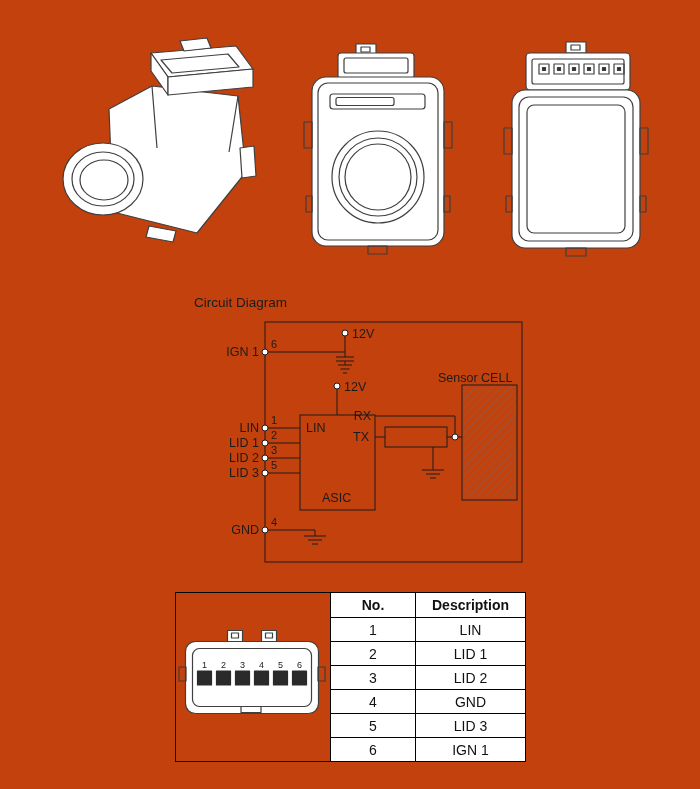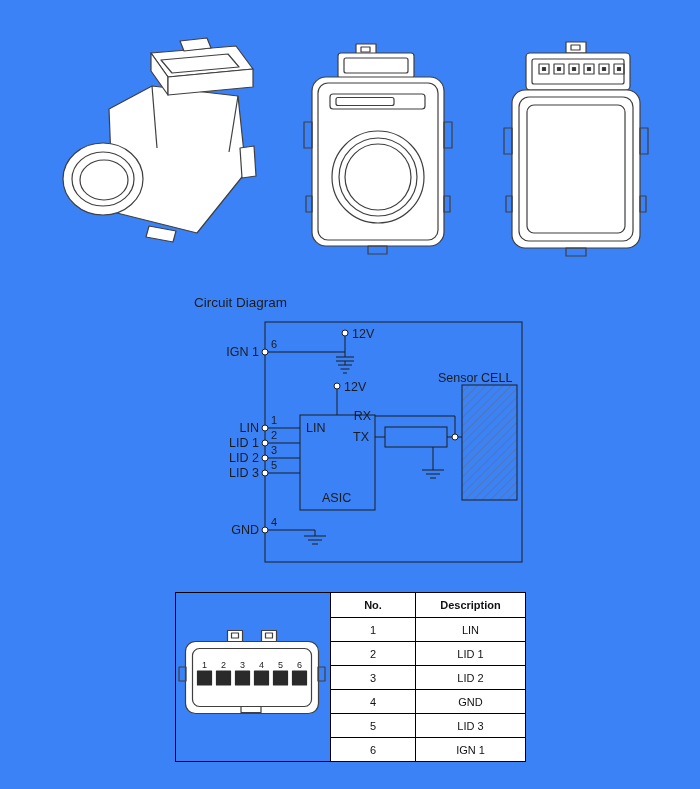--- a/index.html
+++ b/index.html
@@ -1,30 +1,30 @@
 <!DOCTYPE html>
 <html><head>
 <meta charset="utf-8">
 <style>
   * { margin:0; padding:0; box-sizing:border-box; }
   html,body { background:#ffffff; }
   body { font-family:"Liberation Sans", sans-serif; color:#1c1c1c; }
-  .canvas { position:relative; width:700px; height:789px; background:#3b82f6; overflow:hidden; }
+  .canvas { position:relative; width:700px; height:789px; background:#c2410c; overflow:hidden; }
   .abs { position:absolute; }
   svg text { font-family:"Liberation Sans", sans-serif; fill:#1c1c1c; }
   .lbl { font-size:12.5px; }
   .pinnum { font-size:11px; }
   .title-txt { font-size:13.5px; }
   .bottom-box {
     position:absolute; left:175px; top:592px; width:351px; height:170px;
     border:1px solid #000;
   }
   table.pin-table {
     position:absolute; left:330px; top:592px; width:196px; height:170px;
-    border-collapse:collapse; table-layout:fixed; font-size:11px; color:#111;
+    border-collapse:collapse; table-layout:fixed; font-size:14px; color:#111;
     background:#fff;
   }
   .pin-table th, .pin-table td {
     border:1px solid #000; text-align:center; vertical-align:middle; padding:0;
   }
   .pin-table thead tr { height:25px; }
   .pin-table tbody tr { height:24px; }
   .pin-table th { font-weight:bold; }
 </style>
 </head>

